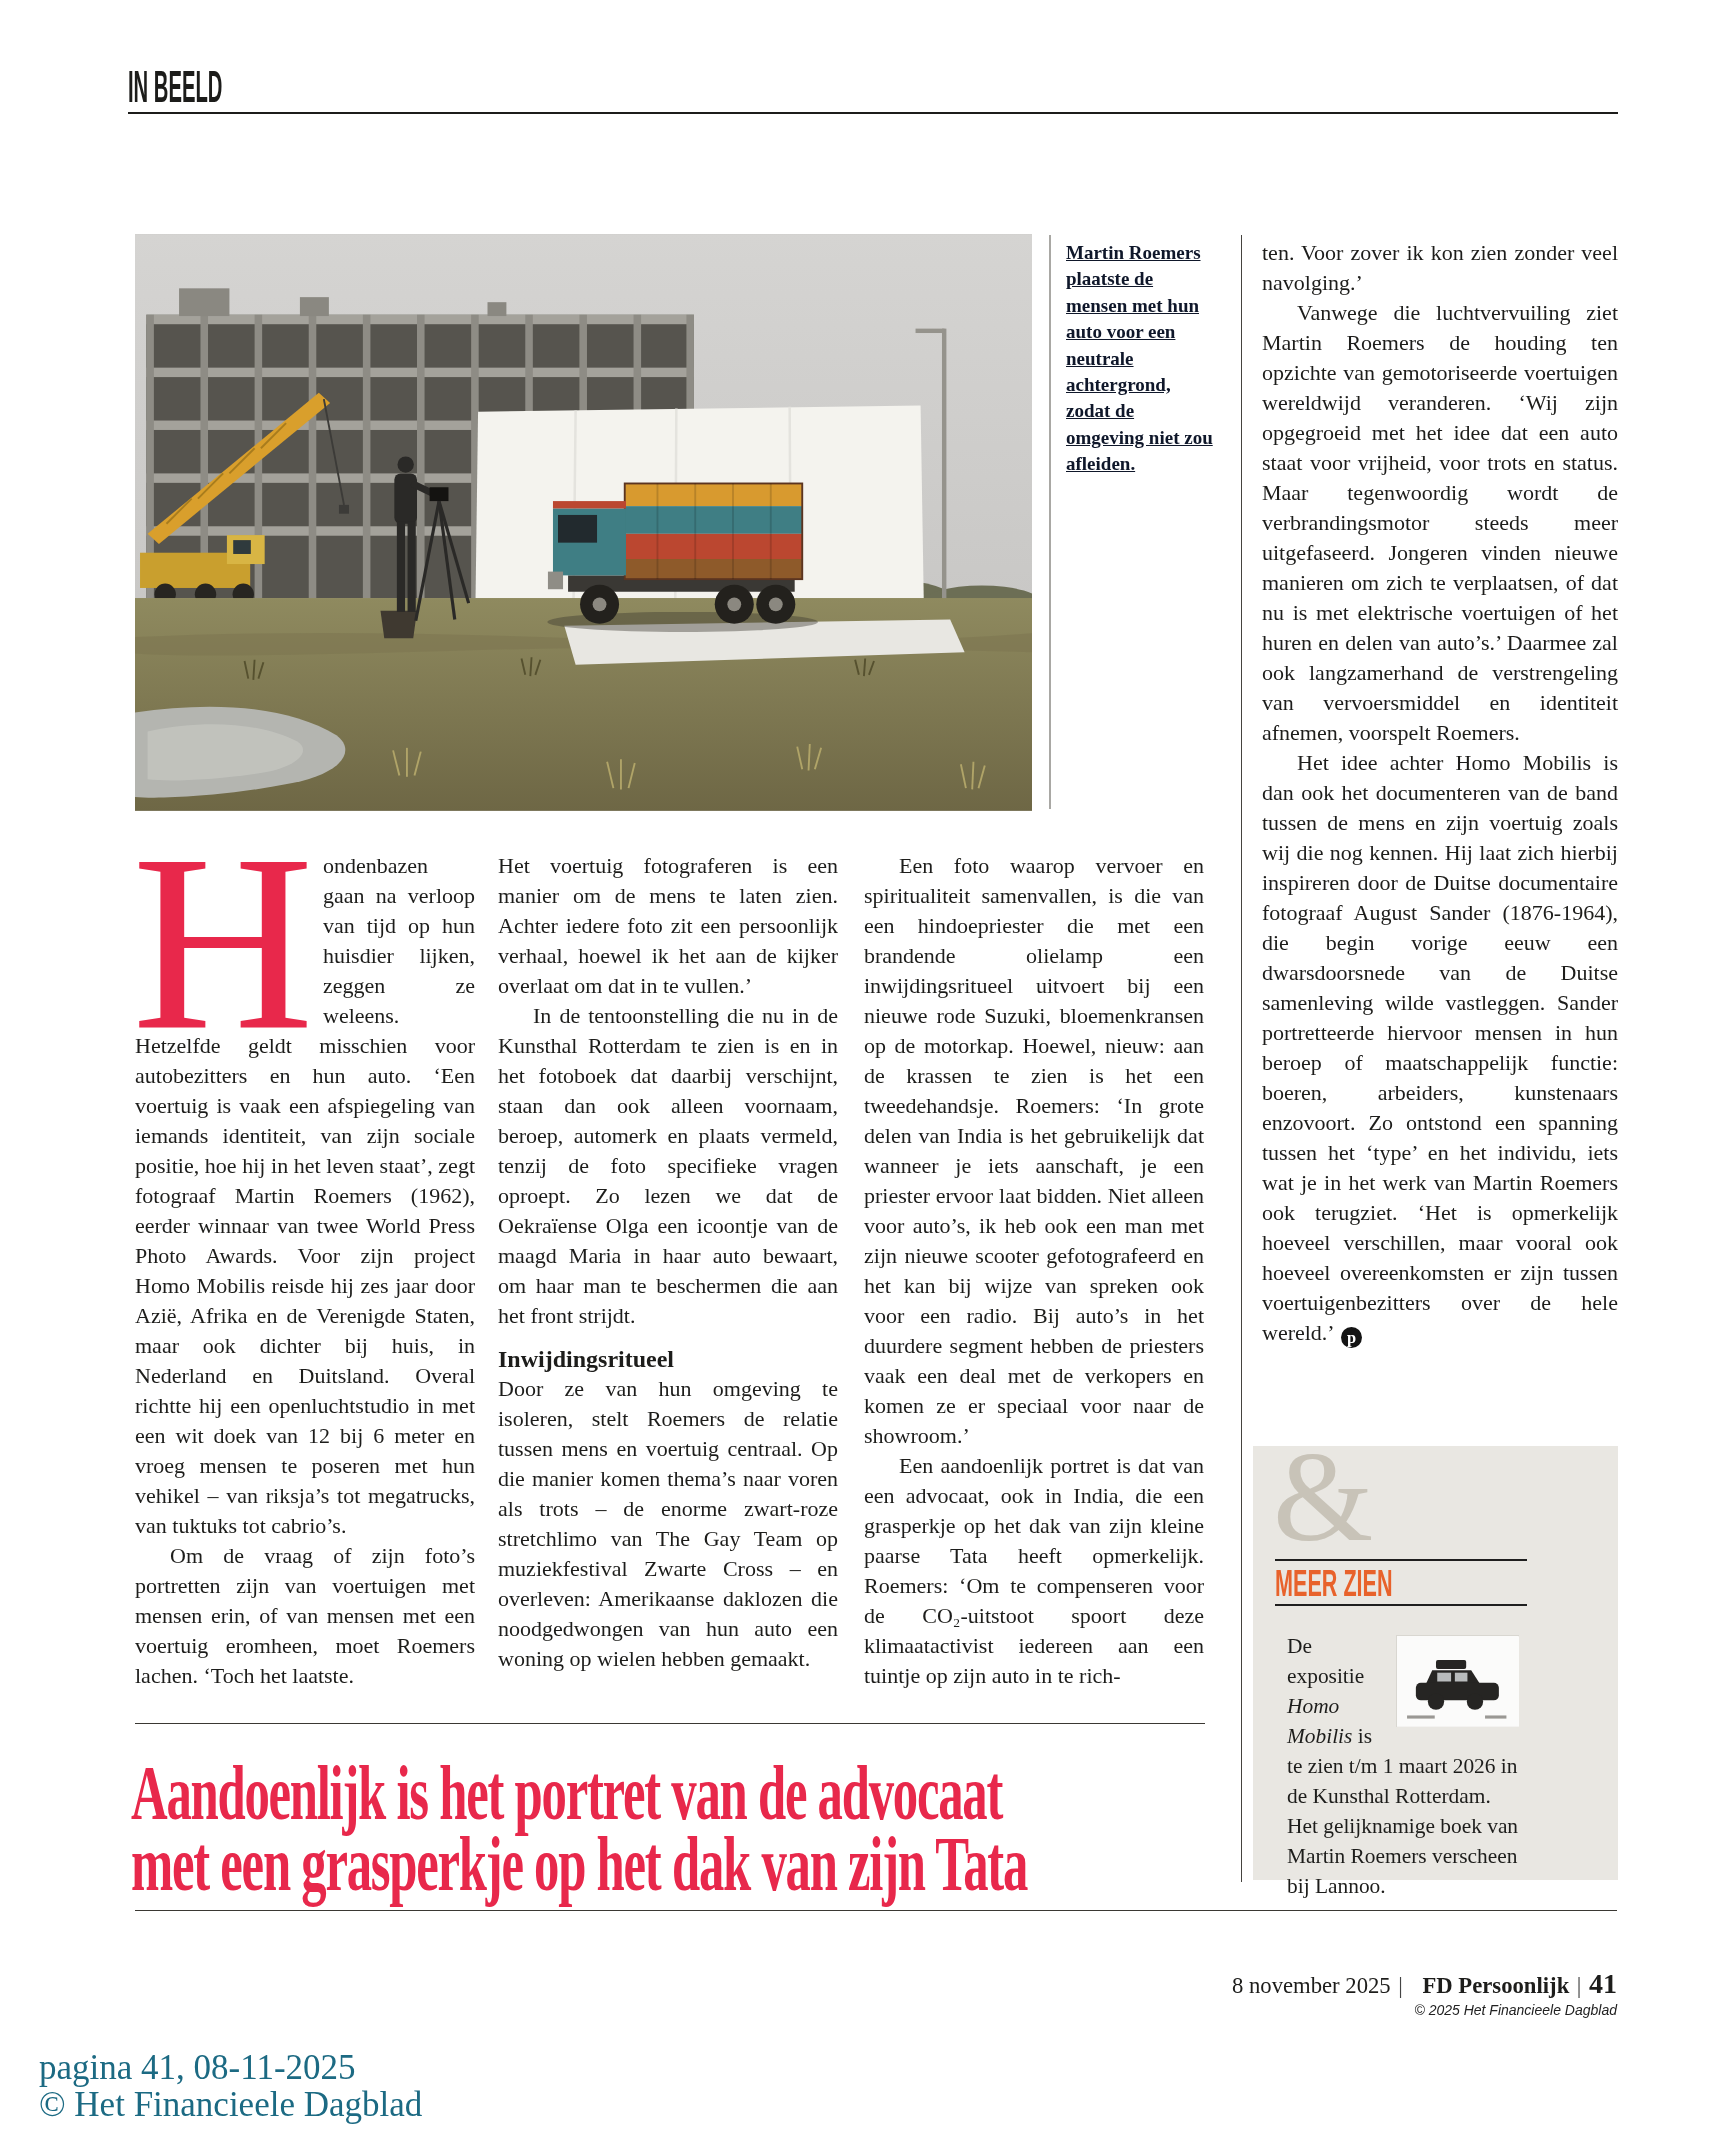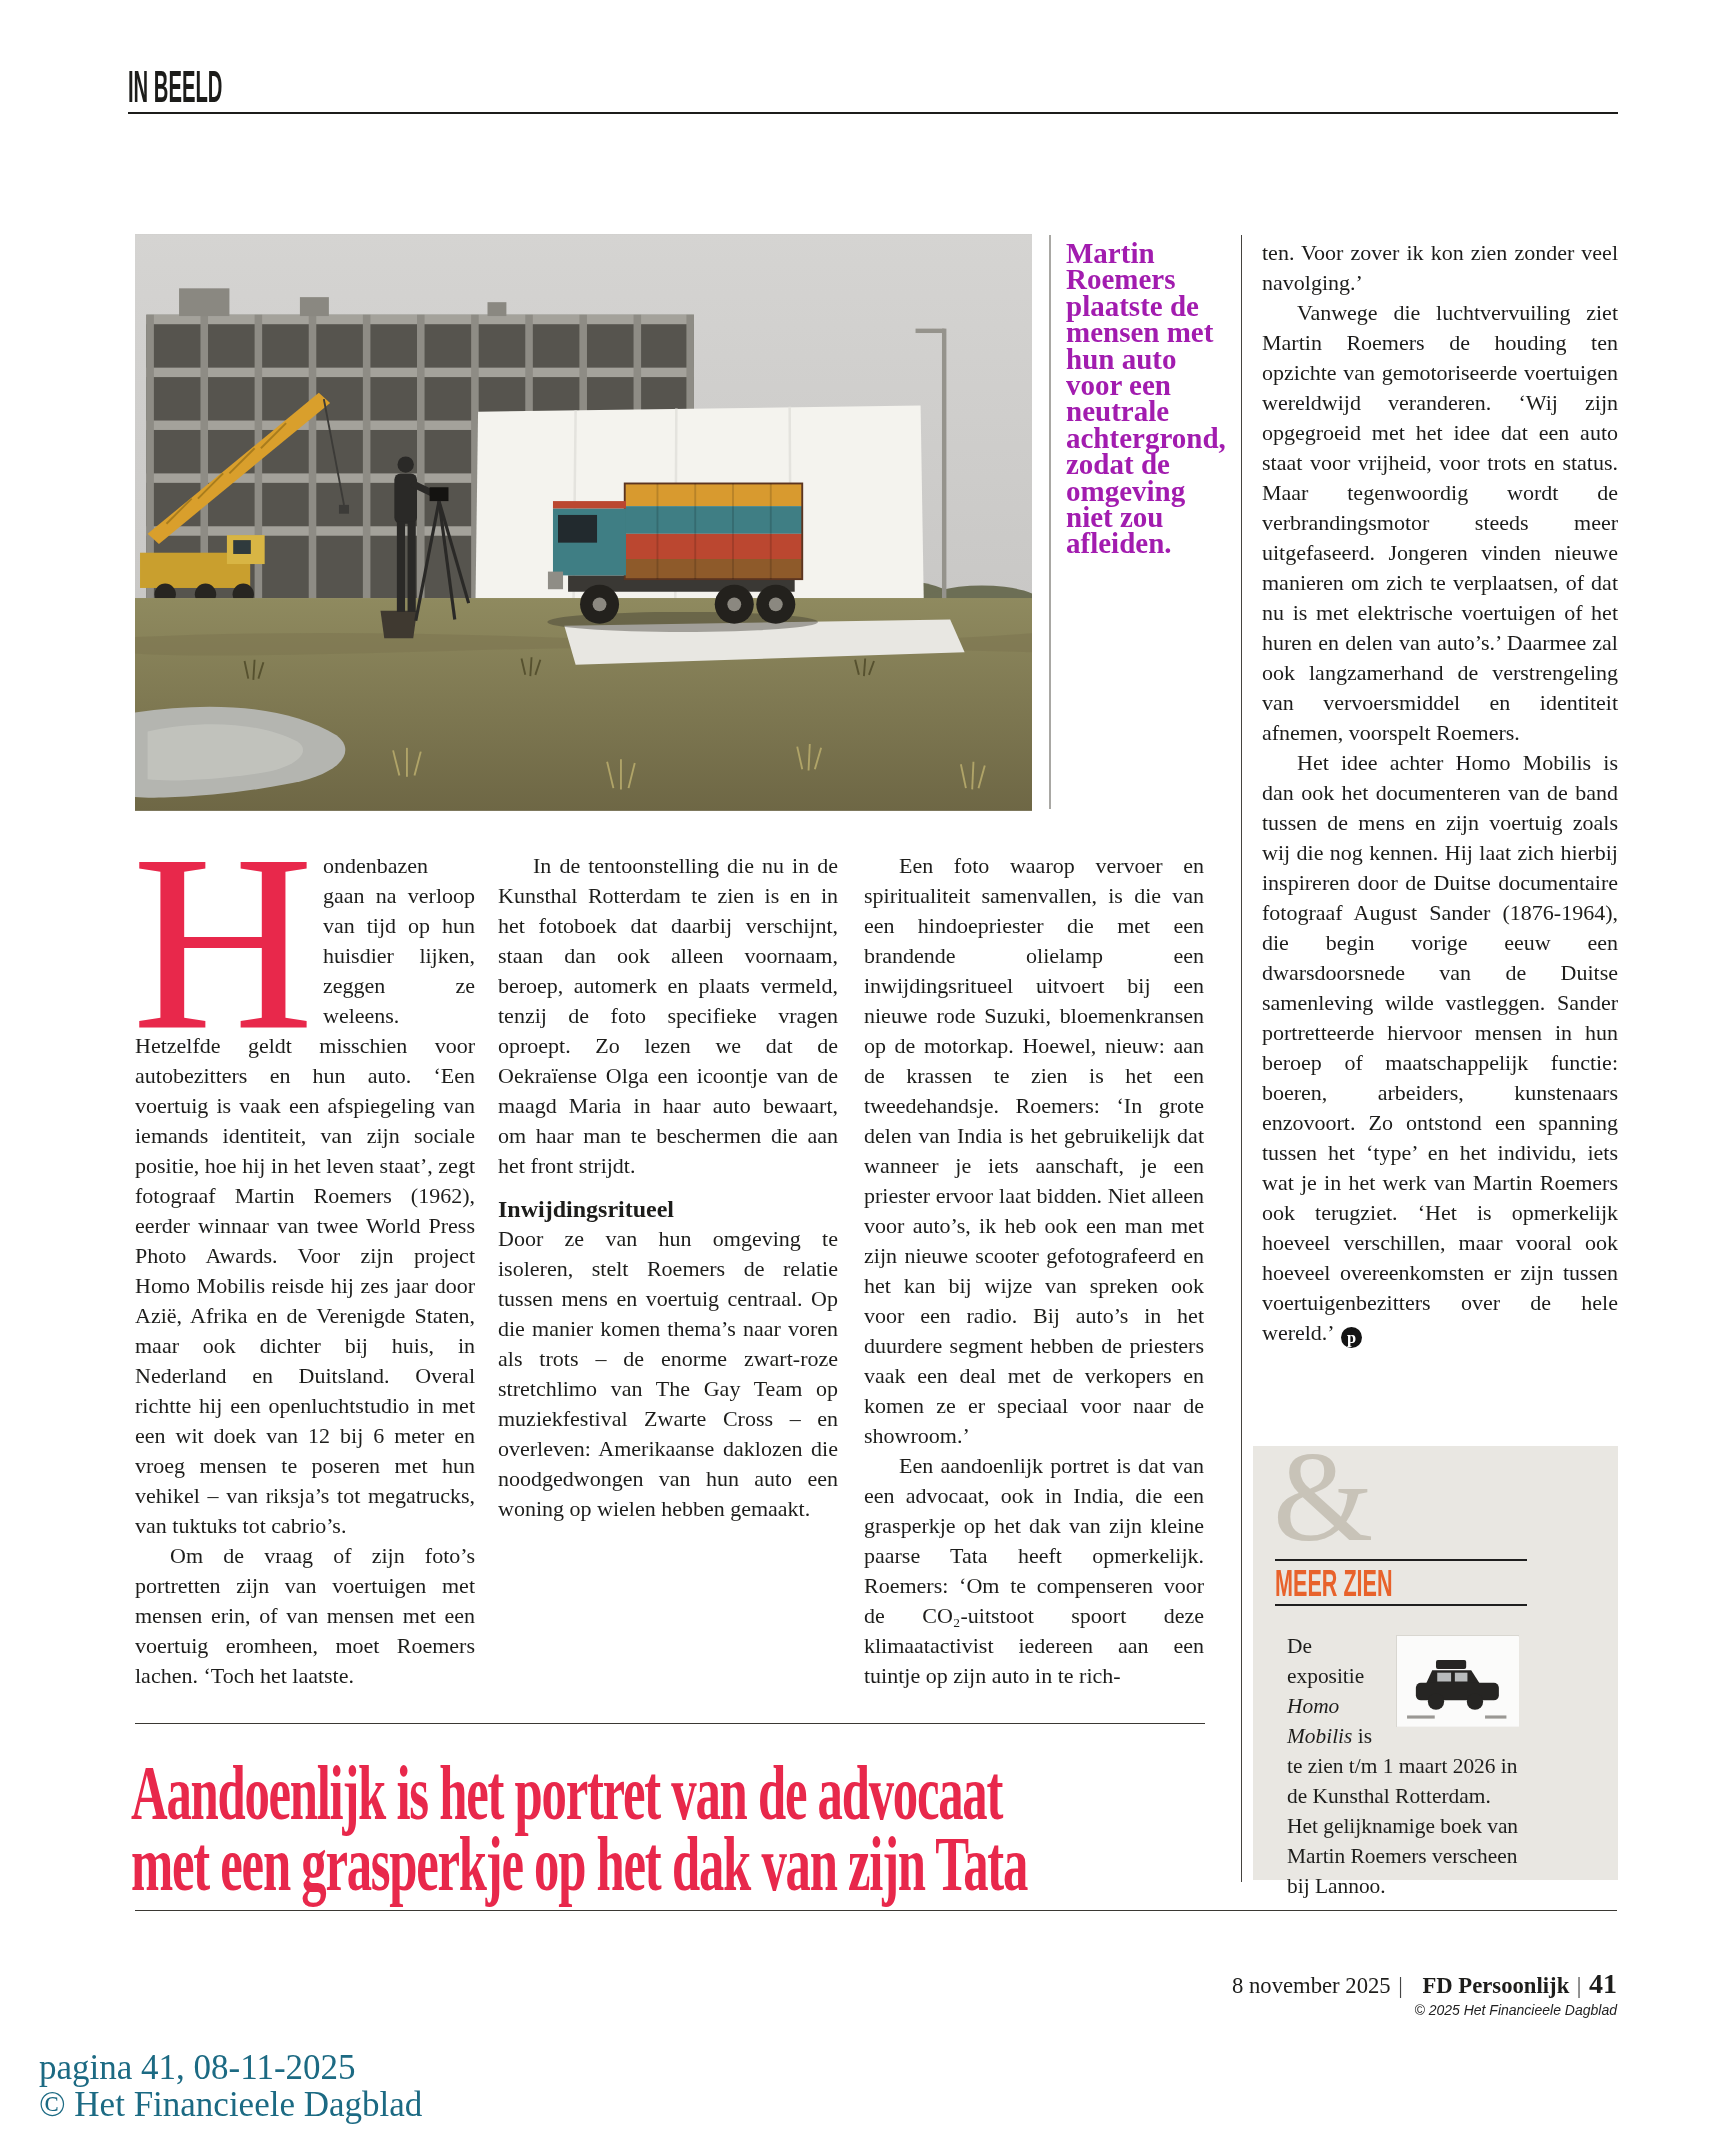--- a/index.html
+++ b/index.html
@@ -12,21 +12,21 @@
   .masthead{
     position:absolute;left:128px;top:65px;font-family:"Liberation Sans","DejaVu Sans",sans-serif;
     font-weight:700;font-size:44px;line-height:44px;color:#1c1c1a;
     transform:scaleX(0.46);transform-origin:0 0;white-space:nowrap;letter-spacing:0;
   }
   
   .photo{position:absolute;left:135px;top:234px;width:897px;height:577px;background:#c9c8c6;overflow:hidden;}
   
   .caption{
     position:absolute;left:1066px;top:240px;width:150px;
-    font-size:29px;line-height:26.4px;font-weight:700;color:#a21caf;
+    font-size:19px;line-height:26.4px;font-weight:700;color:#0f172a;text-decoration:underline;
   }
   
   .bodycol{position:absolute;font-size:22px;line-height:30px;text-align:justify;hyphens:auto;}
   .bodycol p{margin:0;text-indent:35px;}
   .bodycol p.noindent{text-indent:0;}
   .subhead{font-size:24px;line-height:30px;font-weight:700;text-indent:0 !important;margin-top:12.6px !important;}
   .dropcap-spacer{float:left;width:188px;height:174px;}
   .dropcap{
     position:absolute;left:132px;top:856px;font-size:252px;line-height:175px;
     color:#e8284b;font-weight:400;
@@ -235,20 +235,21 @@
   <div class="rule" style="left:1241px;top:235px;width:1.3px;height:1647px;background:#45433f;"></div>
 
   <div class="dropcap">H</div>
 
   <div class="bodycol" style="left:135px;top:851px;width:340px;">
     <p class="noindent"><span class="dropcap-spacer"></span><span>ondenbazen gaan na verloop van tijd op hun huisdier lijken, zeggen ze weleens. Hetzelfde geldt misschien voor autobezitters en hun auto. ‘Een voertuig is vaak een afspiegeling van iemands identiteit, van zijn sociale positie, hoe hij in het leven staat’, zegt fotograaf Martin Roemers (1962), eerder winnaar van twee World Press Photo Awards. Voor zijn project Homo Mobilis reisde hij zes jaar door Azië, Afrika en de Verenigde Staten, maar ook dichter bij huis, in Nederland en Duitsland. Overal richtte hij een openluchtstudio in met een wit doek van 12 bij 6 meter en vroeg mensen te poseren met hun vehikel – van riksja’s tot megatrucks, van tuktuks tot cabrio’s.</span></p>
     <p><span>Om de vraag of zijn foto’s portretten zijn van voertuigen met mensen erin, of van mensen met een voertuig eromheen, moet Roemers lachen. ‘Toch het laatste.</span></p>
   </div>
 
   <div class="bodycol" style="left:498px;top:851px;width:340px;">
+    <p class="noindent"><span>Het voertuig fotograferen is een manier om de mens te laten zien. Achter iedere foto zit een persoonlijk verhaal, hoewel ik het aan de kijker overlaat om dat in te vullen.’</span></p>
     <p><span>In de tentoonstelling die nu in de Kunsthal Rotterdam te zien is en in het fotoboek dat daarbij verschijnt, staan dan ook alleen voornaam, beroep, automerk en plaats vermeld, tenzij de foto specifieke vragen oproept. Zo lezen we dat de Oekraïense Olga een icoontje van de maagd Maria in haar auto bewaart, om haar man te beschermen die aan het front strijdt.</span></p>
     <p class="subhead noindent">Inwijdingsritueel</p>
     <p class="noindent"><span>Door ze van hun omgeving te isoleren, stelt Roemers de relatie tussen mens en voertuig centraal. Op die manier komen thema’s naar voren als trots – de enorme zwart-roze stretchlimo van The Gay Team op muziekfestival Zwarte Cross – en overleven: Amerikaanse daklozen die noodgedwongen van hun auto een woning op wielen hebben gemaakt.</span></p>
   </div>
 
   <div class="bodycol" style="left:864px;top:851px;width:340px;">
     <p><span>Een foto waarop vervoer en spiritualiteit samenvallen, is die van een hindoepriester die met een brandende olielamp een inwijdingsritueel uitvoert bij een nieuwe rode Suzuki, bloemenkransen op de motorkap. Hoewel, nieuw: aan de krassen te zien is het een tweedehandsje. Roemers: ‘In grote delen van India is het gebruikelijk dat wanneer je iets aanschaft, je een priester ervoor laat bidden. Niet alleen voor auto’s, ik heb ook een man met zijn nieuwe scooter gefotografeerd en het kan bij wijze van spreken ook voor een radio. Bij auto’s in het duurdere segment hebben de priesters vaak een deal met de verkopers en komen ze er speciaal voor naar de showroom.’</span></p>
     <p><span>Een aandoenlijk portret is dat van een advocaat, ook in India, die een grasperkje op het dak van zijn kleine paarse Tata heeft opmerkelijk. Roemers: ‘Om te compenseren voor de CO₂-uitstoot spoort deze klimaatactivist iedereen aan een tuintje op zijn auto in te rich-</span></p>
   </div>
 

